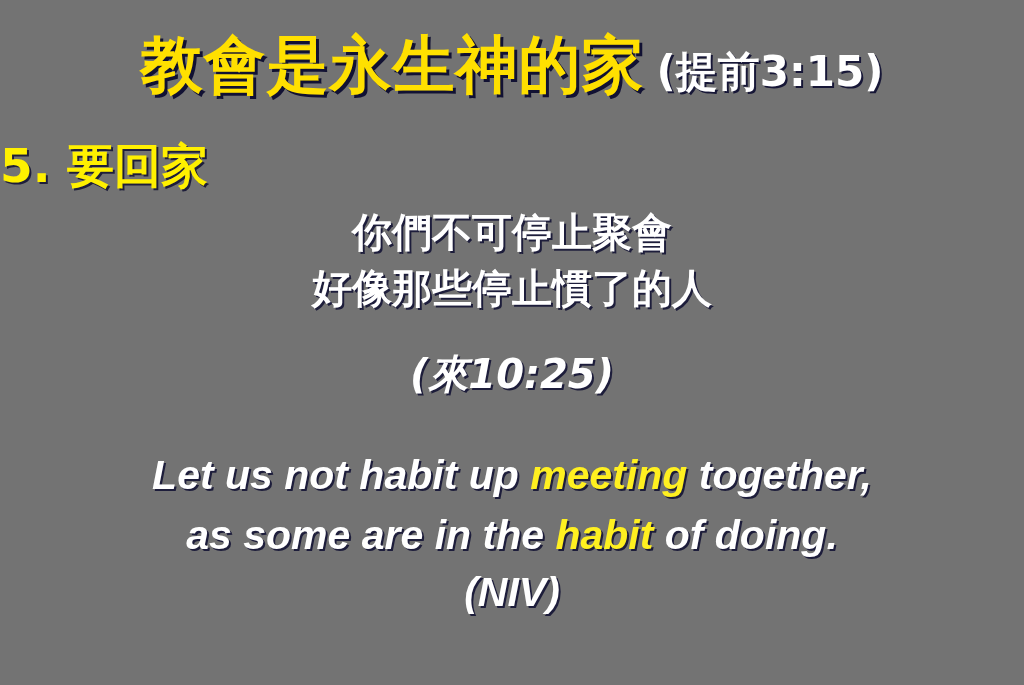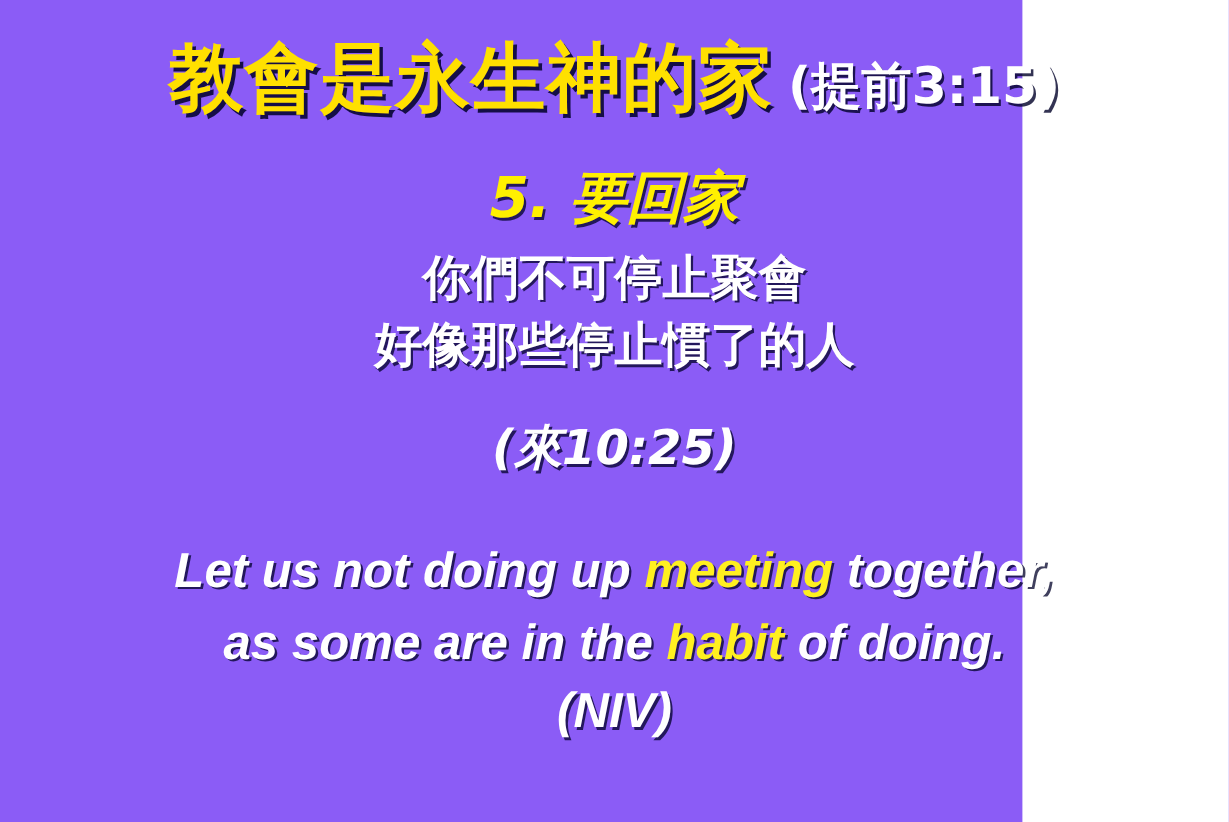--- a/index.html
+++ b/index.html
@@ -7,23 +7,23 @@
     padding: 0;
   }
   body {
     width: 1024px;
     height: 685px;
     overflow: hidden;
     font-family: "Liberation Sans", "DejaVu Sans", sans-serif;
   }
   #slide {
     position: relative;
-    width: 852px;
+    width: 1024px;
     height: 685px;
-    background: #8b5cf6;
+    background: #737373;
     box-sizing: border-box;
   }
 
   
   .title-row {
     position: absolute;
     top: 34px;
     left: 0;
     width: 1024px;
     text-align: center;
@@ -48,29 +48,27 @@
     text-shadow: 2px 2px 0 rgba(0,0,40,0.8);
     vertical-align: baseline;
   }
 
   
   .point-heading {
     position: absolute;
     top: 142px;
     left: 0;
     width: 1024px;
-    text-align: center;
     white-space: nowrap;
     font-family: "DejaVu Sans", "Liberation Sans", sans-serif;
     font-size: 47px;
     font-weight: 700;
     color: #FFF000;
     line-height: 1;
     text-shadow: 2px 2px 0 rgba(0,0,40,0.75);
-    font-style: italic;
   }
 
   
   .verse-cn {
     position: absolute;
     left: 0;
     width: 1024px;
     text-align: center;
     white-space: nowrap;
     font-family: "DejaVu Sans", "Liberation Sans", sans-serif;
@@ -118,21 +116,21 @@
 
   <div class="point-heading">5. 要回家</div>
 
   <div class="verse-cn l1">你們不可停止聚會</div>
 
   <div class="verse-cn l2">好像那些停止慣了的人</div>
 
   <div class="verse-cn l3">(來10:25)</div>
 
   <div class="verse-en e1">
-    <span class="sp">Let us not doing up </span><span class="hl sp">meeting</span><span class="sp"> together,</span>
+    <span class="sp">Let us not habit up </span><span class="hl sp">meeting</span><span class="sp"> together,</span>
   </div>
 
   <div class="verse-en e3">(NIV)</div>
 
   <div class="verse-en e2">
     <span class="sp">as some are in the </span><span class="hl sp">habit</span><span class="sp"> of doing.</span>
   </div>
 
 </div>
 

